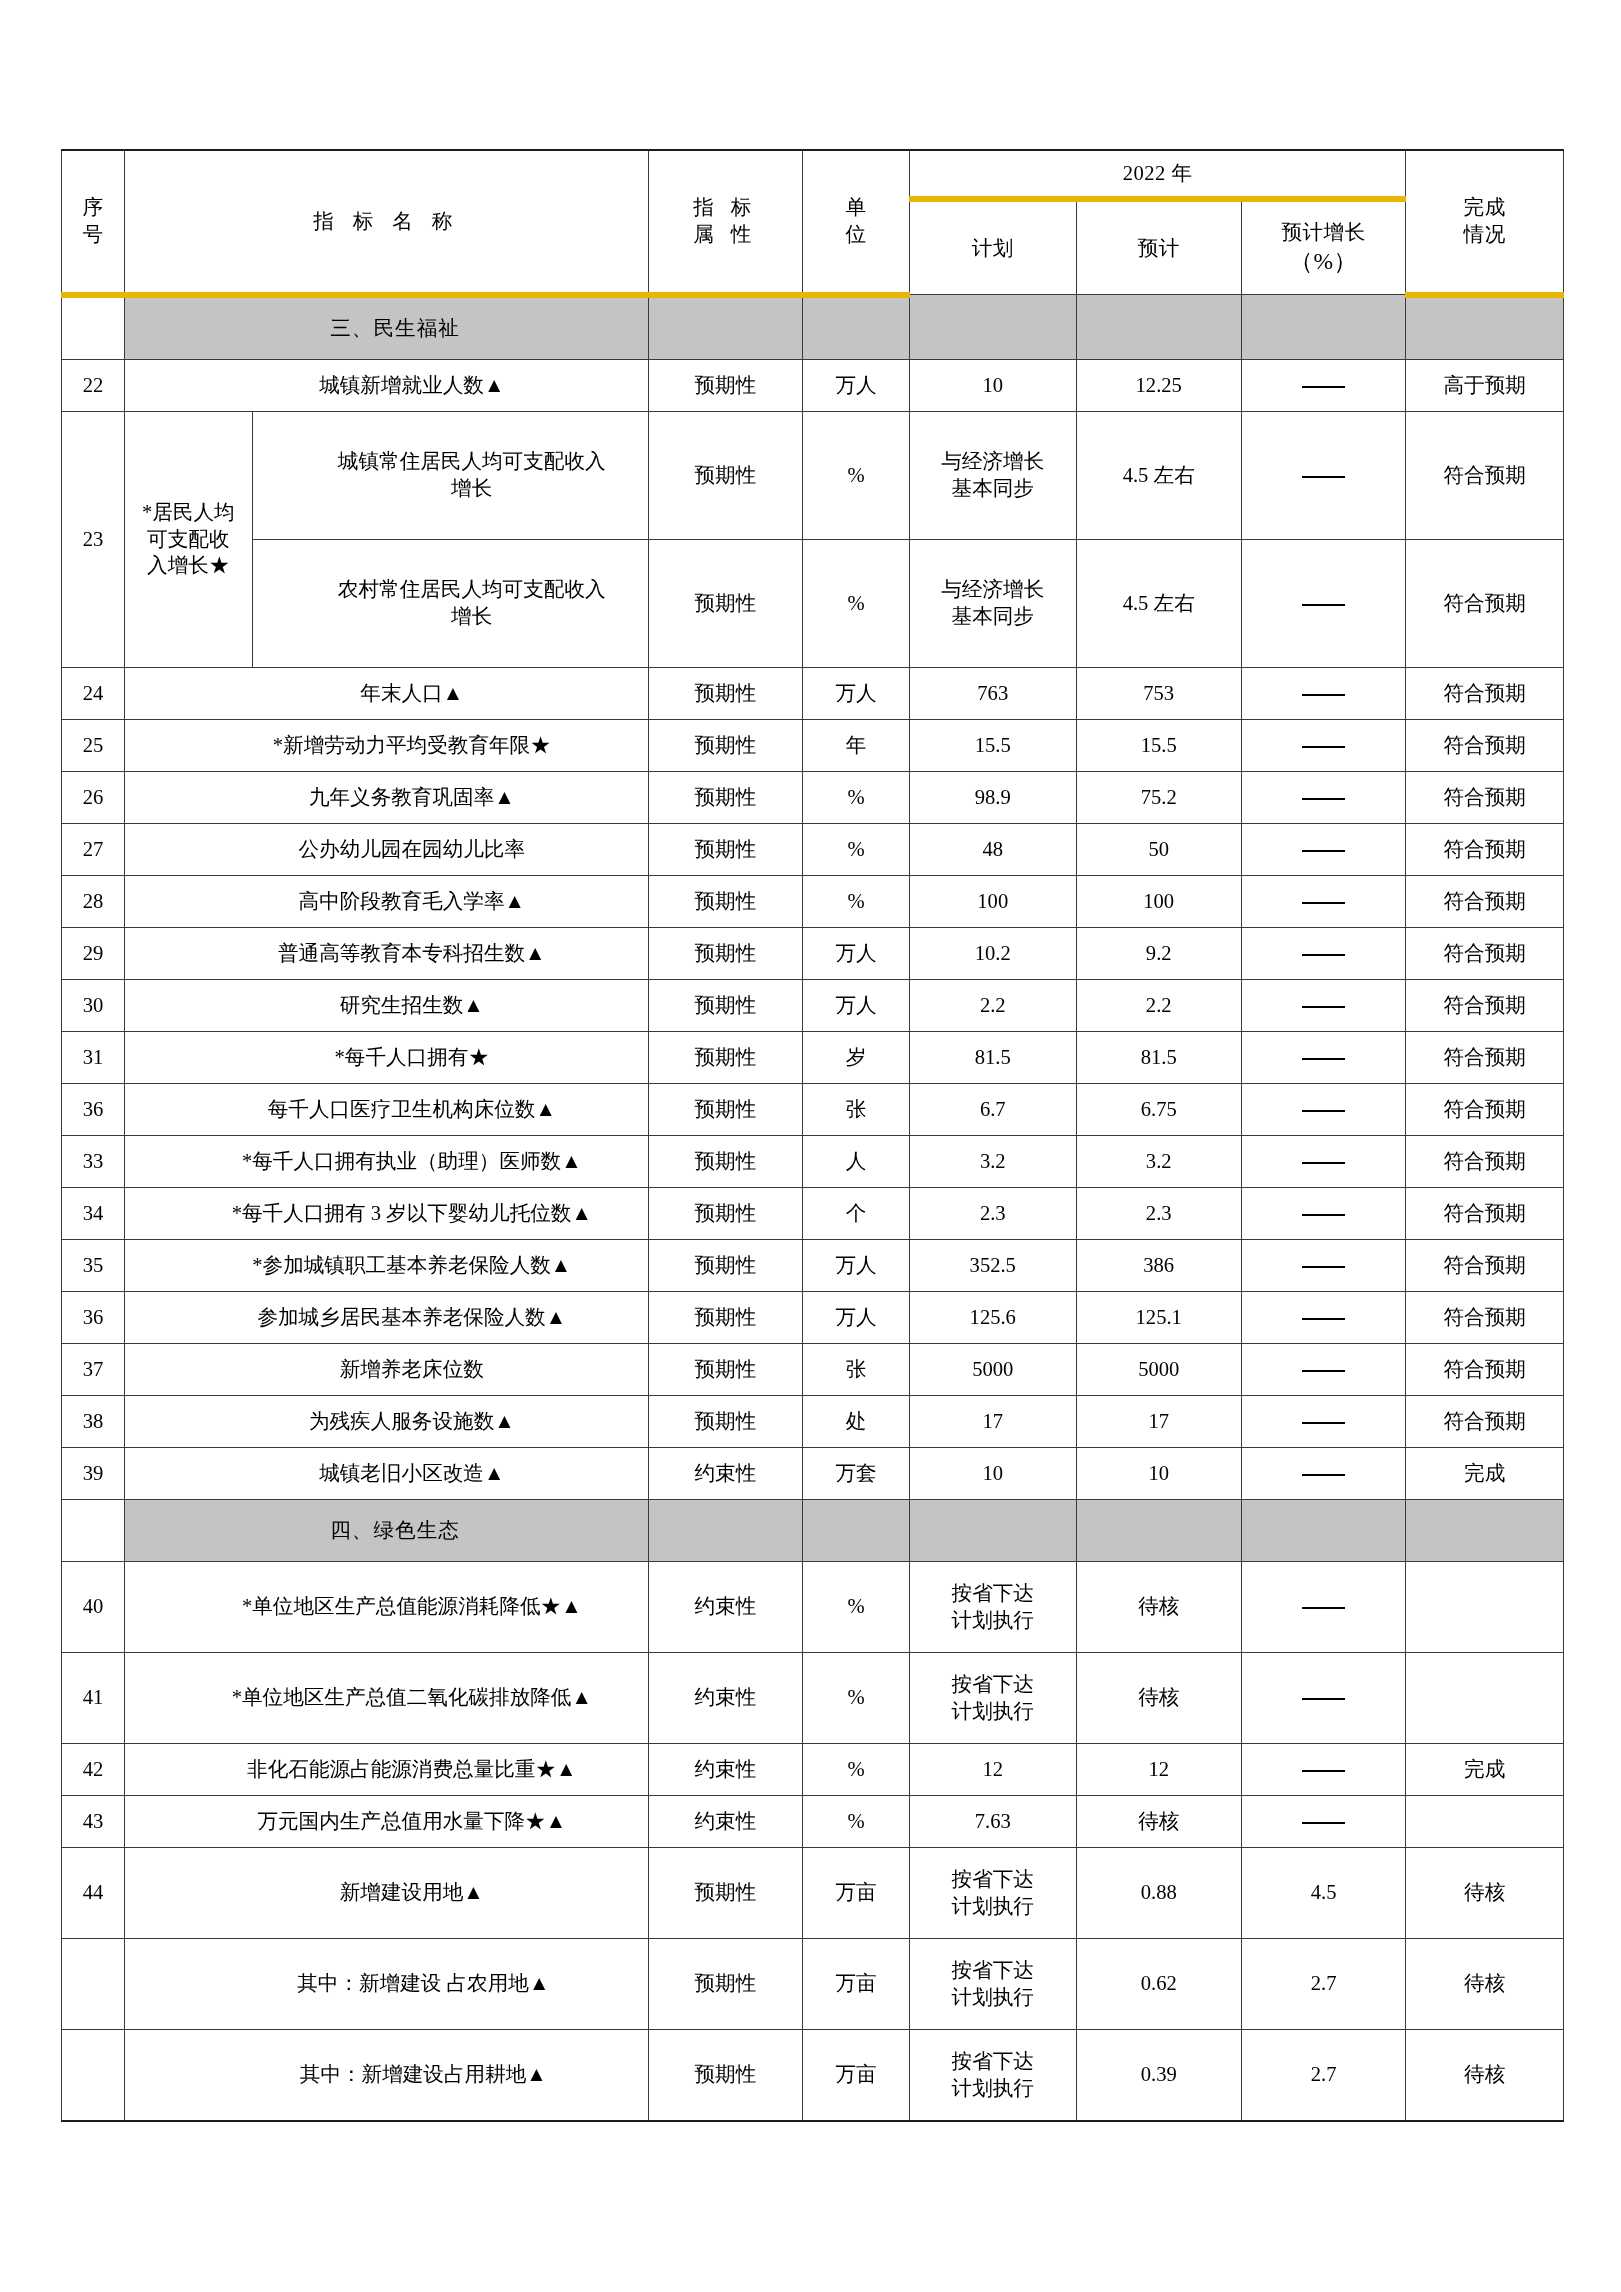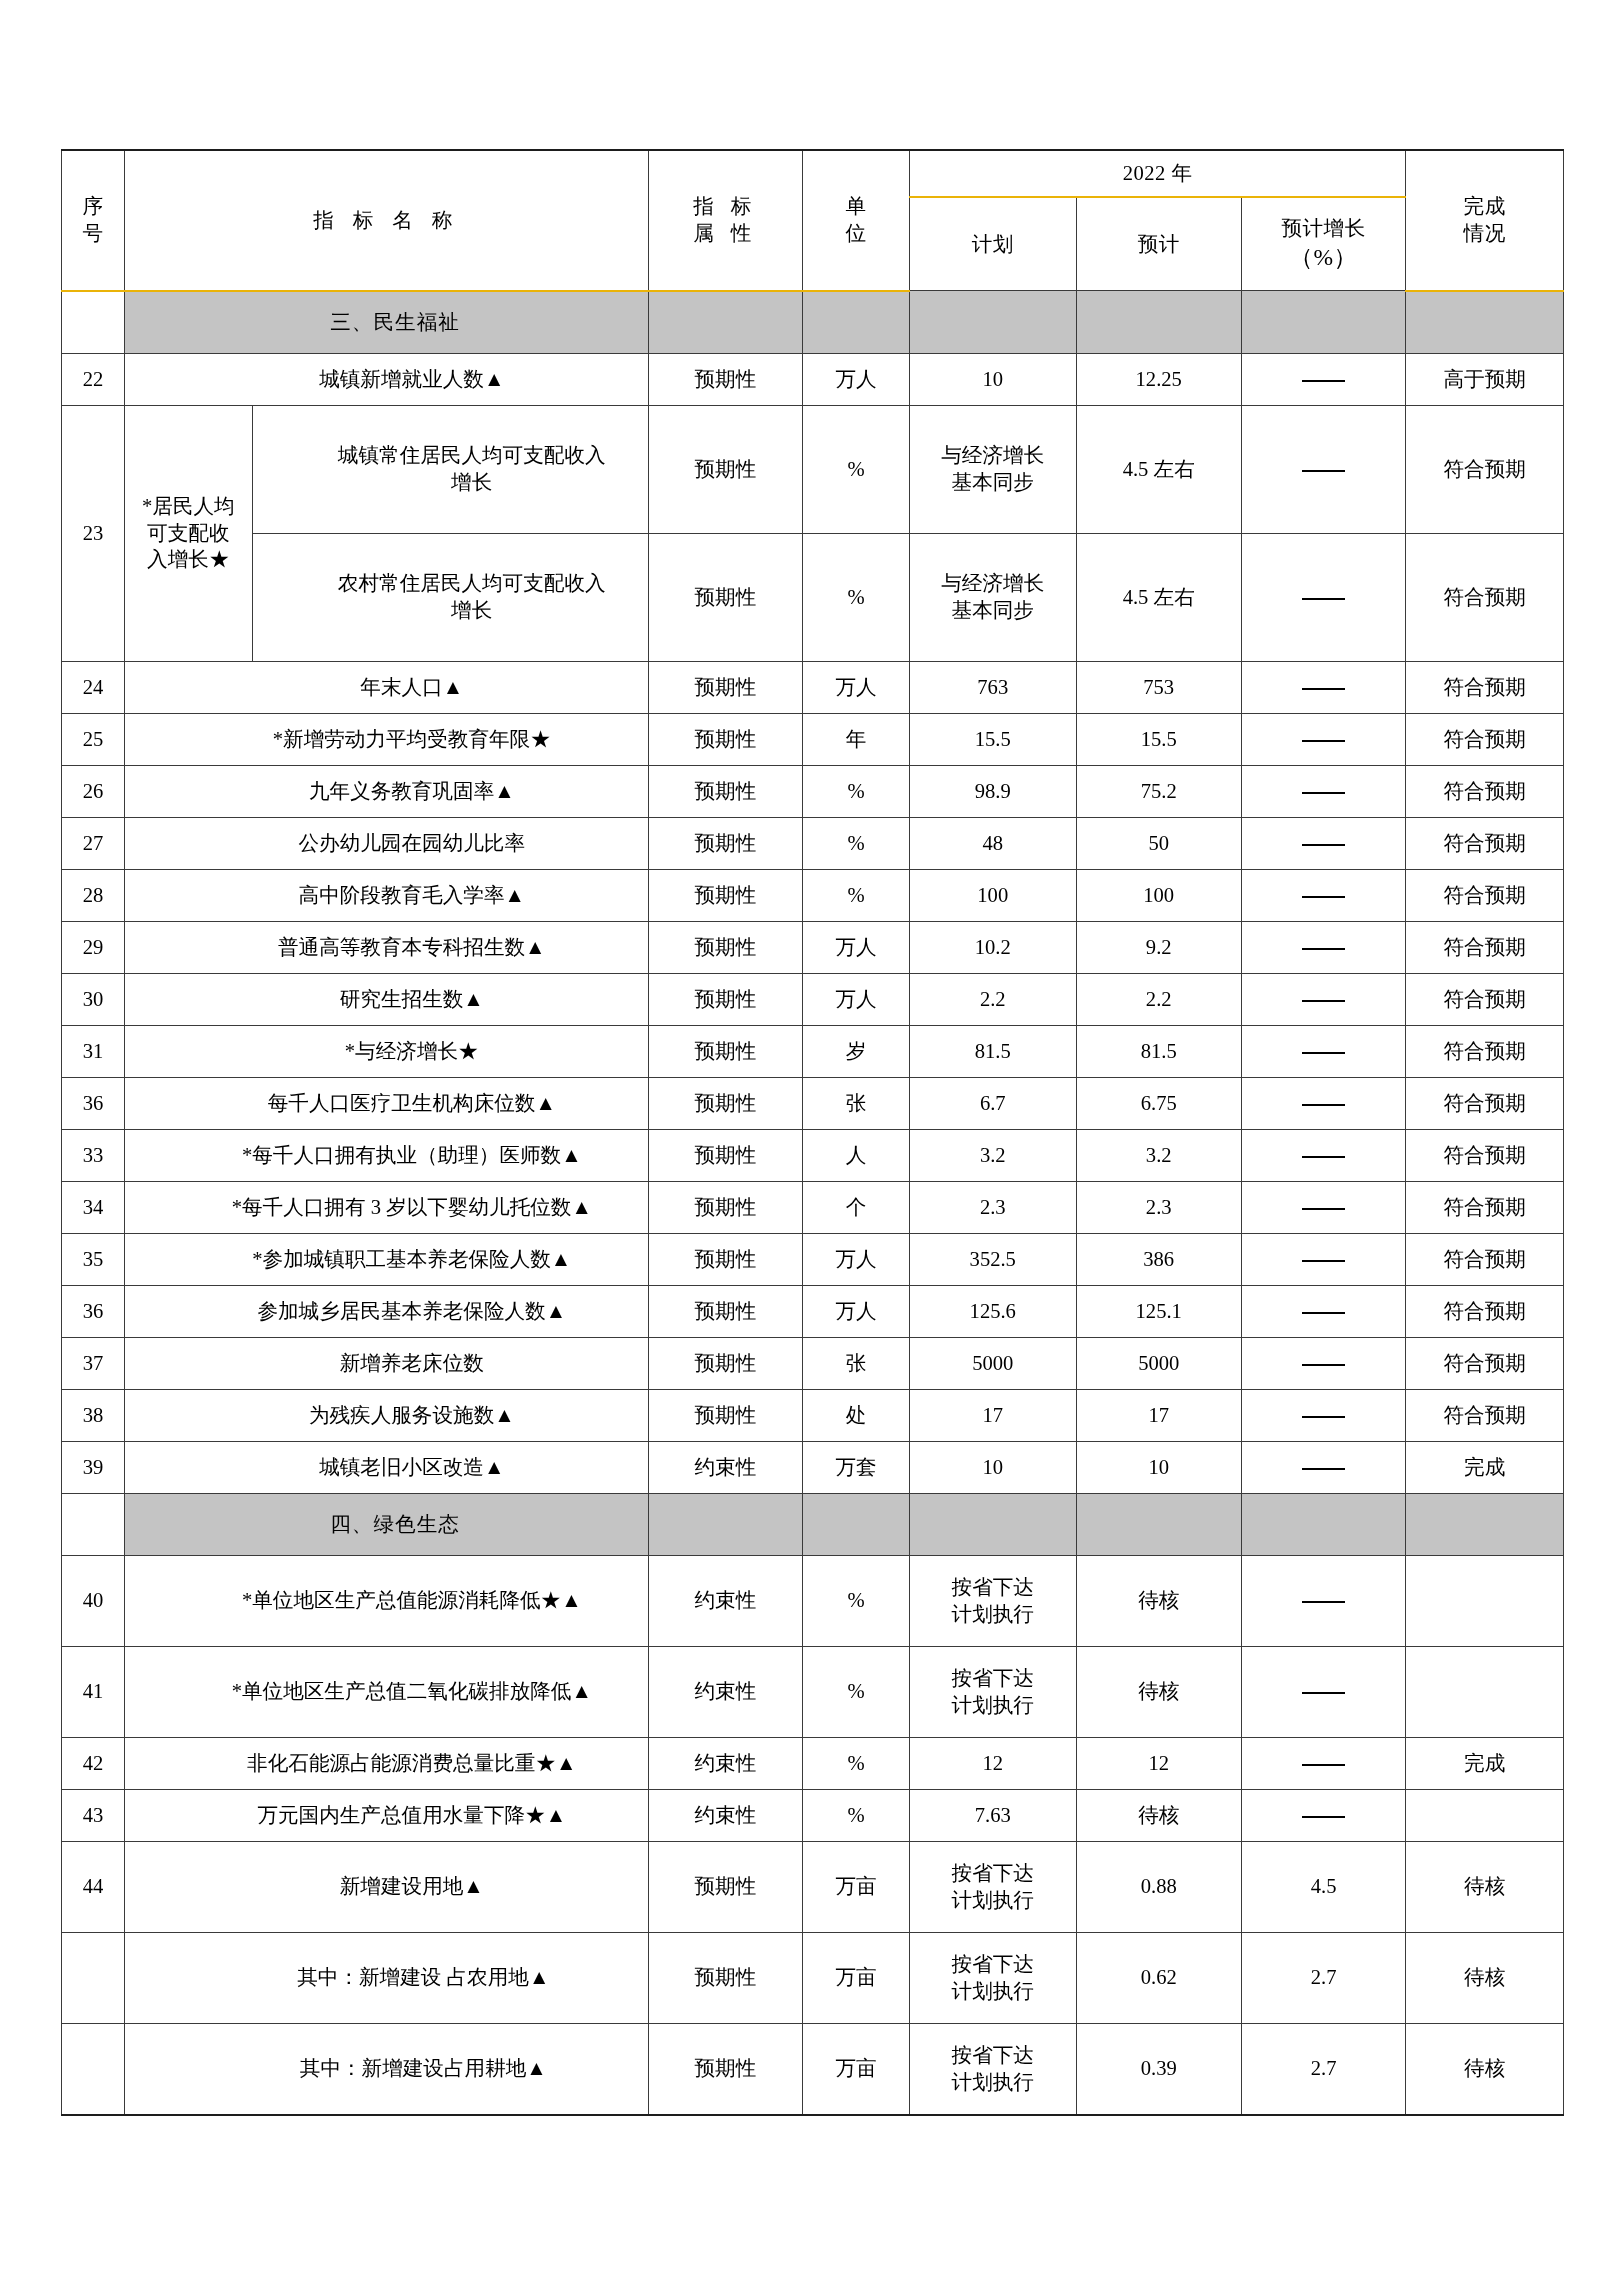--- a/index.html
+++ b/index.html
@@ -65,21 +65,21 @@
   }
   .hd-seq { font-size: 22.5px; line-height: 1.45; }
   .hd-name { font-size: 23.5px; letter-spacing: 6.9px; }
   .hd-attr { font-size: 22.5px; letter-spacing: 5.9px; line-height: 1.45; }
   .hd-unit { font-size: 22.5px; line-height: 1.45; }
   .hd-year { font-size: 24.5px; height: 45px; }
   .hd-sub  { font-size: 21.6px; }
   .hd-grow { font-size: 19.6px; line-height: 1.35; }
   .hd-done { font-size: 22.5px; line-height: 1.45; }
 
-  tr.hdr-top td { border-bottom: 2px solid #eab308; }
+  tr.hdr-top td { border-bottom: 6px solid #eab308; }
 
   
   .section-row td {
     background: #c4c4c4;
     height: 61px;
   }
   .section-row td.seq-blank {
     background: #ffffff;
   }
   .section-label {
@@ -319,21 +319,21 @@
           <td colspan="2" class="name-cell">研究生招生数▲</td>
           <td class="attr">预期性</td>
           <td class="unit">万人</td>
           <td class="val">2.2</td>
           <td class="val">2.2</td>
           <td><span class="dash"></span></td>
           <td class="done">符合预期</td>
         </tr>
         <tr class="r sep-strong">
           <td class="val">31</td>
-          <td colspan="2" class="name-cell">*与经济增长★</td>
+          <td colspan="2" class="name-cell">*每千人口拥有★</td>
           <td class="attr">预期性</td>
           <td class="unit">岁</td>
           <td class="val">81.5</td>
           <td class="val">81.5</td>
           <td><span class="dash"></span></td>
           <td class="done">符合预期</td>
         </tr>
         <tr class="r sep-strong">
           <td class="val">36</td>
           <td colspan="2" class="name-cell">每千人口医疗卫生机构床位数▲</td>

